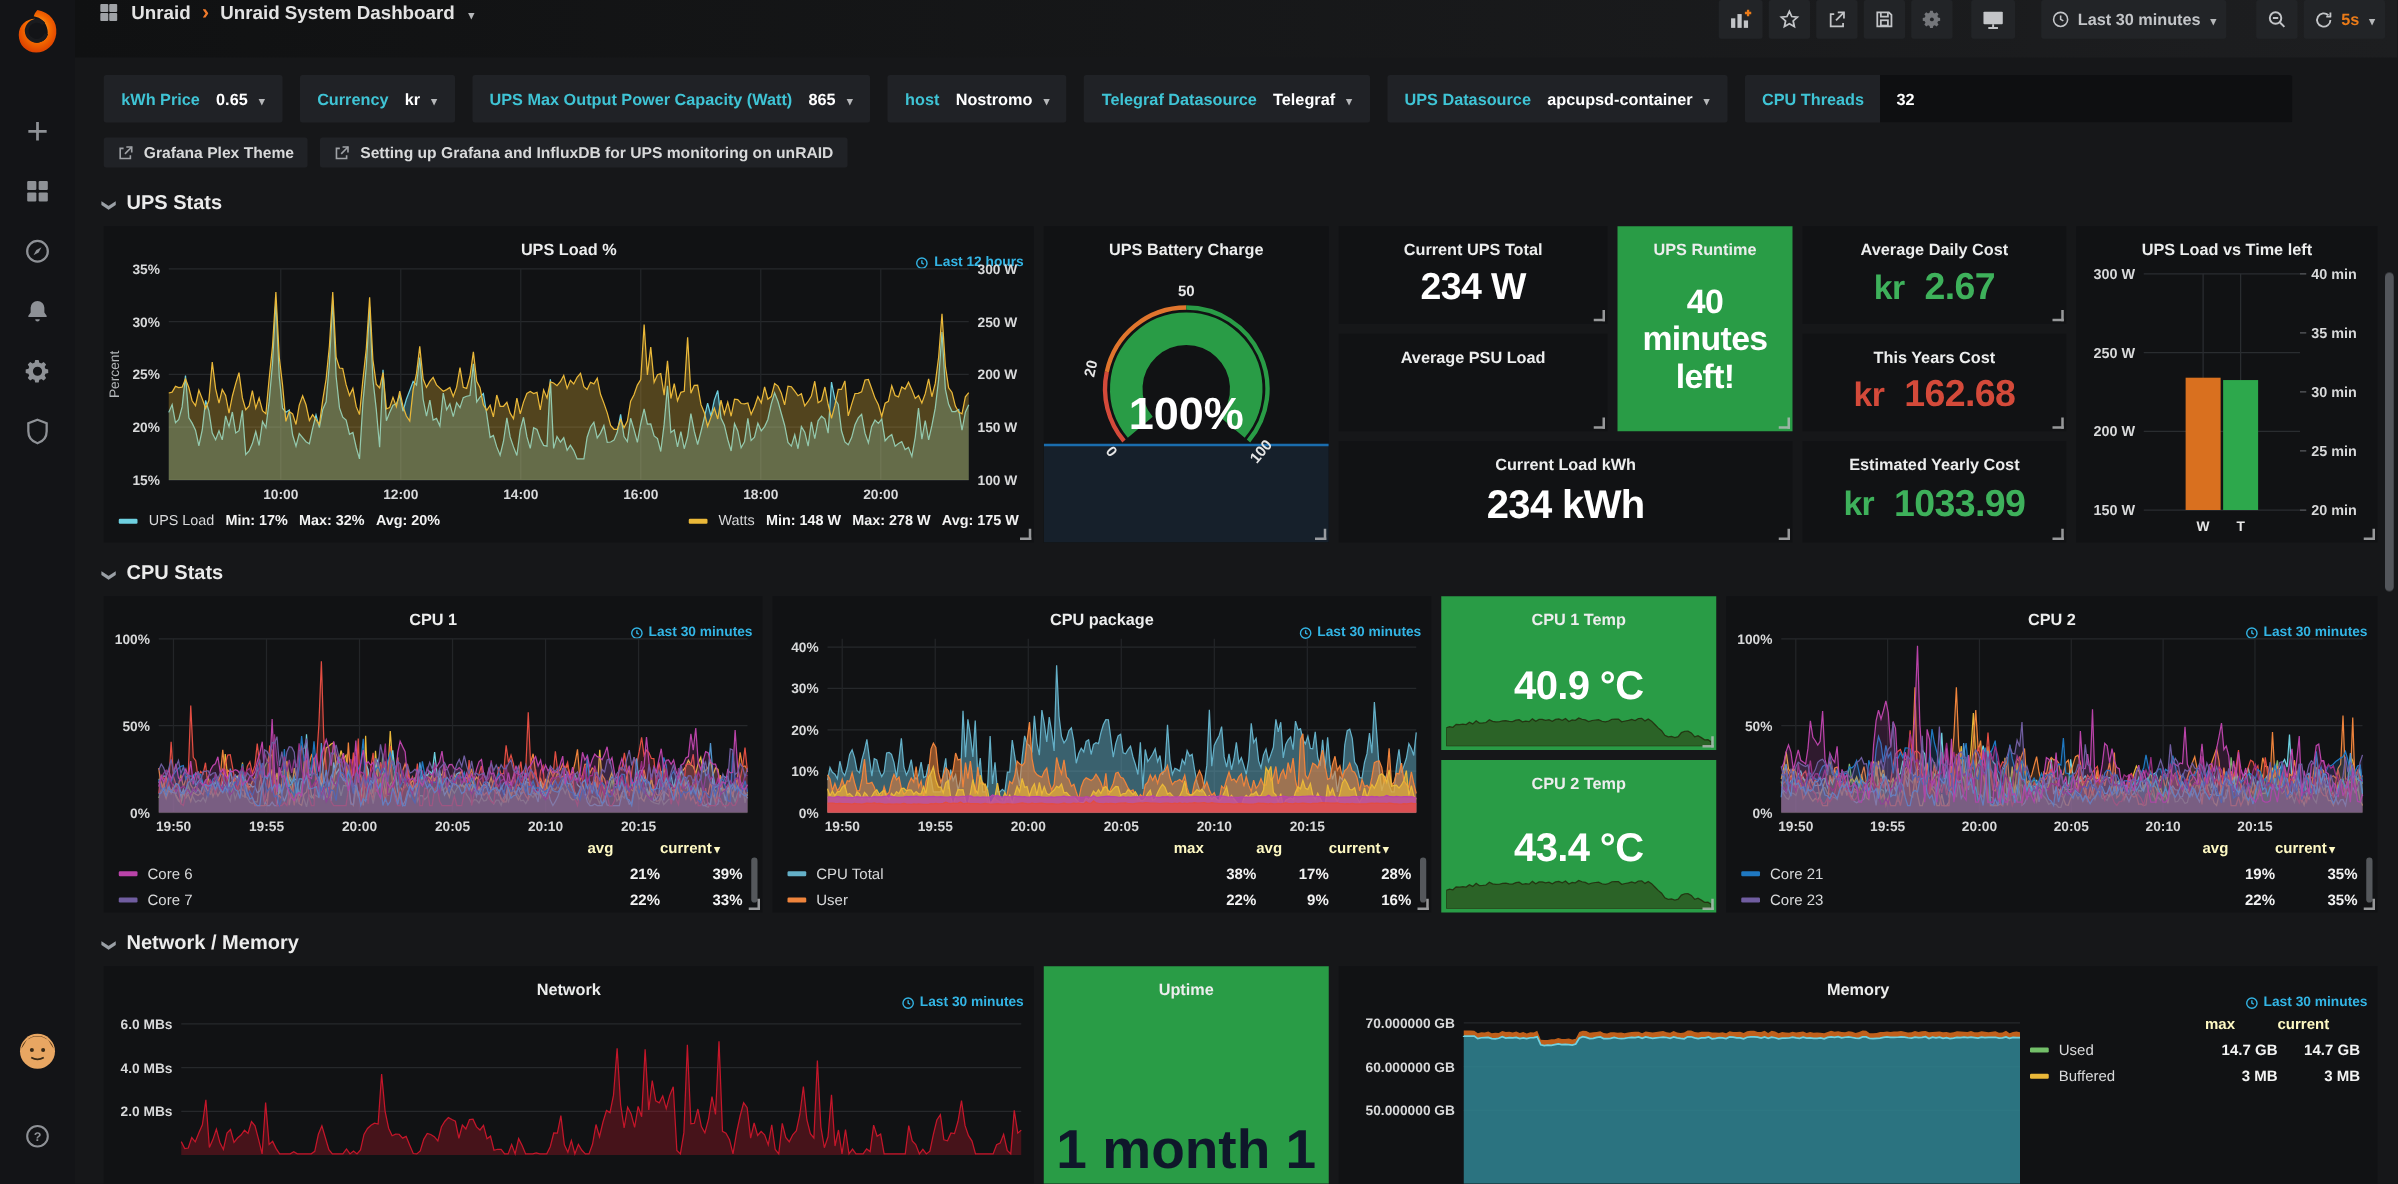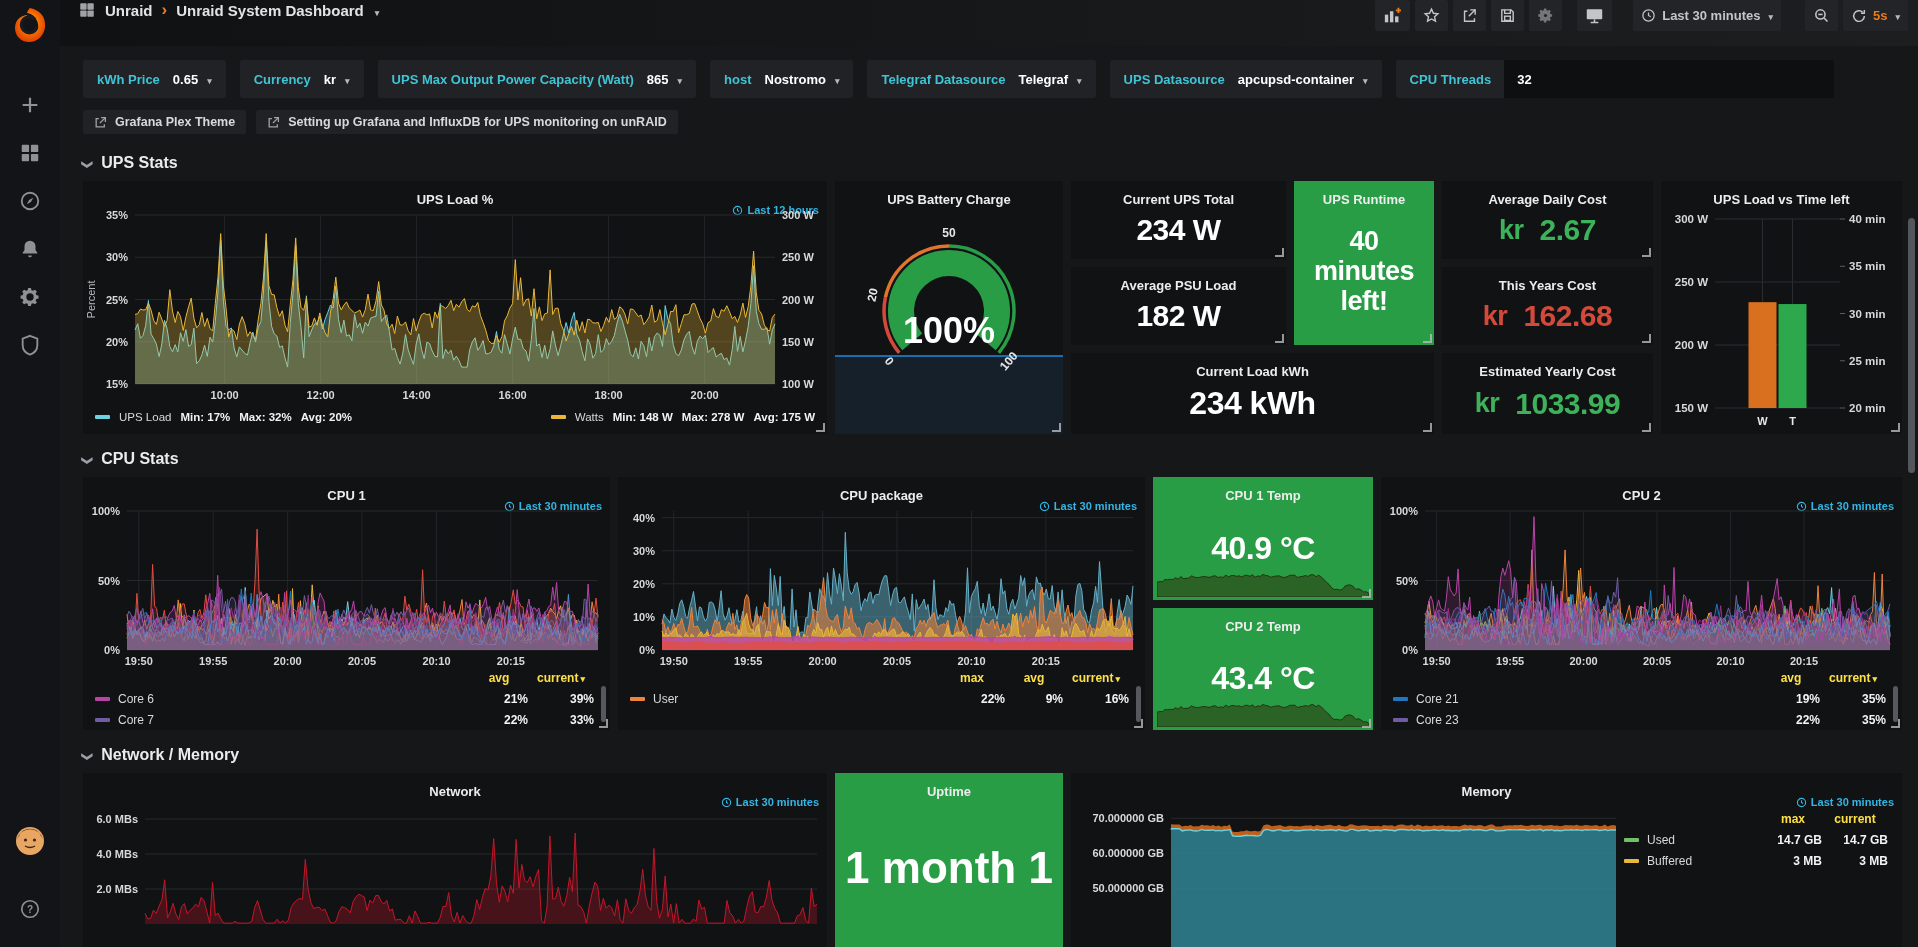--- a/index.html
+++ b/index.html
@@ -46,33 +46,33 @@
 .badge{position:absolute;right:8px;top:23px;display:flex;gap:4px;align-items:center;color:#33b5e5;font-size:11px;font-weight:700;cursor:pointer}
 .p-body{flex:1;position:relative;min-height:0}
 .chart{position:absolute;inset:0}
 
 .stat-value{flex:1;display:flex;align-items:center;justify-content:center;font-weight:700;color:#fff;font-size:30px;padding-bottom:6px;letter-spacing:-.5px}
 .stat-value.big{font-size:32px}
 .cost .stat-value{gap:16px}
 .cost .prefix{font-size:27px}
 .green{background:#299c46}
 .runtime .stat-value{font-size:27px;line-height:1.12;text-align:center;padding:0 8px 10px}
-.uptime-value{text-align:center;font-weight:700;color:#ffffff;font-size:44px;margin-top:44px;white-space:nowrap}
+.uptime-value{text-align:center;font-weight:700;color:#0f172a;font-size:44px;margin-top:96px;white-space:nowrap}
 .spark{position:absolute;left:4px;right:4px;bottom:3px;height:34px}
 
 .ups-legend{height:30px;flex:none;display:flex;justify-content:space-between;align-items:center;padding:0 12px 4px;font-size:11.5px;color:#d8d9da}
 .lg-group{display:flex;align-items:center;gap:9px;cursor:pointer}
 .lg-marker{width:15px;height:4px;border-radius:1px;flex:none}
 .lg-stat{font-weight:700;color:#f3f3f3}
 
 .cpu-legend{height:62px;flex:none;position:relative;padding:0 16px 2px 12px;font-size:12px}
 .leg-grid{display:grid;align-items:center}
 .cols2{grid-template-columns:1fr 58px 66px}
 .cols3{grid-template-columns:1fr 66px 58px 66px}
-.leg-head span{color:#fde047;font-weight:700;text-align:center;height:20px;line-height:20px;cursor:pointer}
+.leg-head span{color:#fef9c3;font-weight:700;text-align:left;height:20px;line-height:20px;cursor:pointer}
 .leg-row{height:21px}
 .leg-name{display:flex;align-items:center;gap:8px;color:#d8d9da;cursor:pointer}
 .leg-val{text-align:right;font-weight:700;color:#f3f3f3}
 .sorted::after{content:"▾";font-size:9px;margin-left:2px}
 .lg-scroll{position:absolute;right:4px;top:18px;width:5px;height:36px;background:#55585c;border-radius:3px;cursor:pointer}
 
 .gauge-strip{position:absolute;left:0;right:0;bottom:0;height:35%;background:#16202b;border-top:2px solid #1a6dae}
 
 .mem-body{flex:1;display:flex;min-height:0}
 .mem-chart{flex:1;position:relative}
@@ -404,21 +404,20 @@
         <div class="panel" style="grid-area:s1">
           <div class="p-head">
               <span>Current UPS Total</span>
             </div>
           <div class="stat-value">234 W</div>
         </div>
         <div class="panel" style="grid-area:s2">
           <div class="p-head">
               <span>Average PSU Load</span>
             </div>
-          <div class="stat-value">182 W</div>
         </div>
         <div class="panel green runtime" style="grid-area:run">
           <div class="p-head">
               <span>UPS Runtime</span>
             </div>
           <div class="stat-value">40 minutes left!</div>
         </div>
         <div class="panel" style="grid-area:s3">
           <div class="p-head">
               <span>Current Load kWh</span>
@@ -627,20 +626,29 @@
             </div>
           <div class="cpu-legend">
             <div class="leg-grid cols3 leg-head">
               <span></span>
               <span>max</span>
               <span>avg</span>
               <span class="sorted">current</span>
             </div>
             <div class="leg-grid cols3 leg-row">
               <span class="leg-name">
+                  <span class="lg-marker" style="background: rgb(100, 176, 200);"></span>
+                  <span>CPU Total</span>
+                </span>
+              <span class="leg-val">38%</span>
+              <span class="leg-val">17%</span>
+              <span class="leg-val">28%</span>
+            </div>
+            <div class="leg-grid cols3 leg-row">
+              <span class="leg-name">
                   <span class="lg-marker" style="background: rgb(239, 132, 60);"></span>
                   <span>User</span>
                 </span>
               <span class="leg-val">22%</span>
               <span class="leg-val">9%</span>
               <span class="leg-val">16%</span>
             </div>
             <span class="lg-scroll"></span>
           </div>
         </div>

